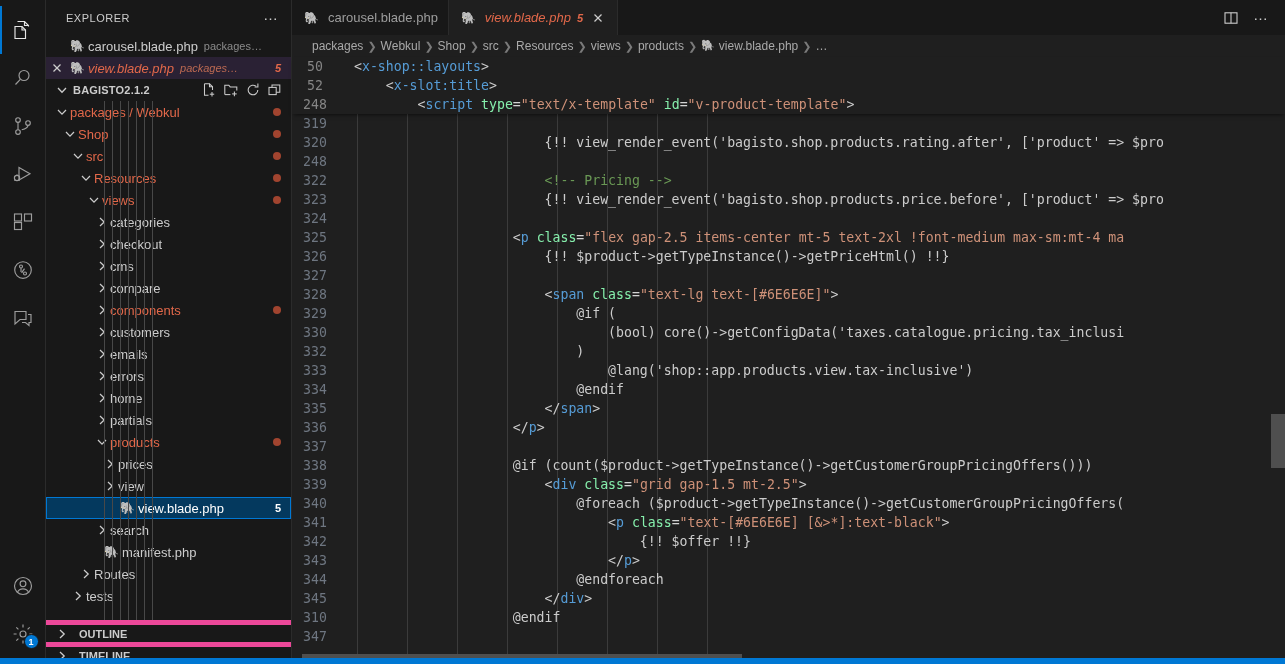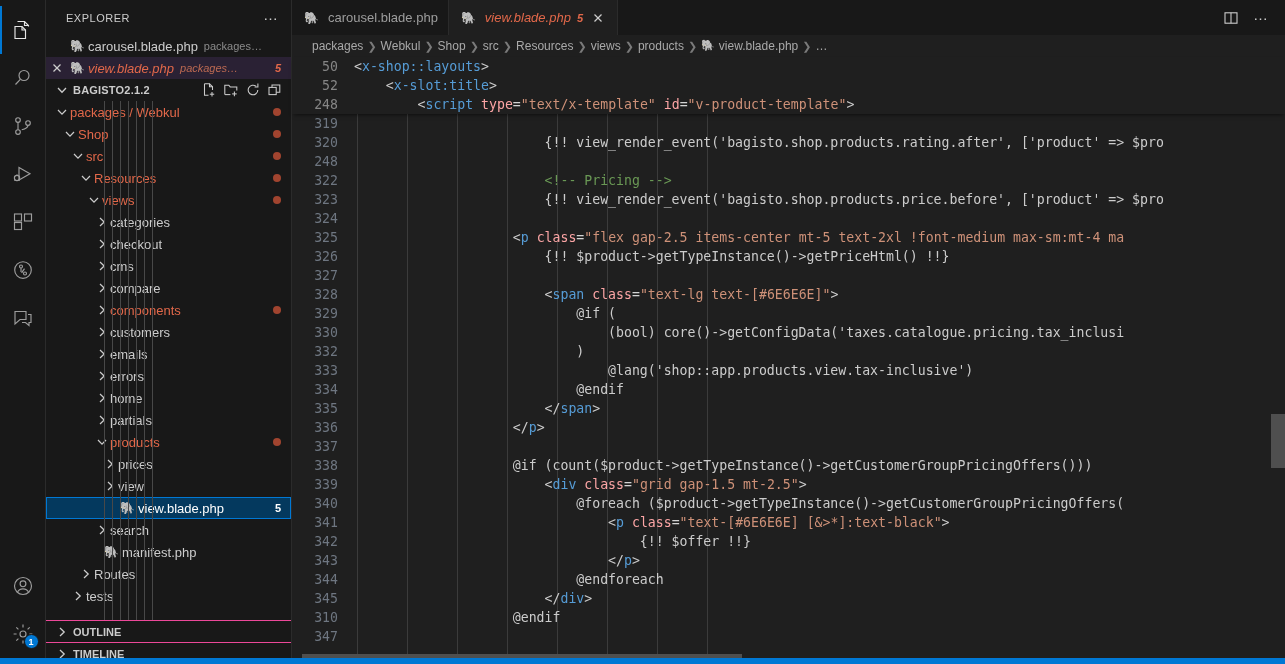--- a/index.html
+++ b/index.html
@@ -99,22 +99,22 @@
     background: #a1442f; flex: 0 0 8px;
   }
   .count-badge { margin-left: auto; font-size: 11px; font-weight: 700; color: #ffffff; }
 
   .indent-guide {
     position: absolute; top: 0; bottom: 0; width: 1px; background: #484848;
   }
 
   .sb-bottom { flex: 0 0 auto; }
   .sb-foot-sec {
-    height: 22px; display: flex; align-items: center; gap: 3px; padding-left: 8px;
-    font-size: 11px; font-weight: 700; color: #cccccc; border-top: 1px solid #ec4899;
+    height: 22px; display: flex; align-items: center; gap: 9px; padding-left: 8px;
+    font-size: 11px; font-weight: 700; color: #cccccc; border-top: 5px solid #ec4899;
     cursor: pointer;
   }
 
   
   .editor-area { flex: 1 1 auto; height: 664px; display: flex; flex-direction: column; background: #1f1f1f; min-width: 0; }
   .tabsbar { height: 35px; flex: 0 0 35px; background: #181818; display: flex; align-items: stretch; position: relative; }
   .tabs { display: flex; align-items: stretch; }
   .tab {
     display: flex; align-items: center; gap: 6px; padding: 0 10px 0 10px;
     font-size: 13px; color: #9d9d9d; background: #181818;
@@ -144,33 +144,33 @@
     flex: 0 0 auto; background: #1f1f1f; position: relative; z-index: 5;
     box-shadow: 0 3px 4px -2px rgba(0,0,0,.55);
   }
   .codearea { flex: 1 1 auto; position: relative; overflow: hidden; background: #1f1f1f; }
   .codeline, .stickyline {
     height: 19px; display: flex; align-items: center;
     font-family: "DejaVu Sans Mono", monospace; font-size: 13.2px; line-height: 19px;
     white-space: pre; position: relative;
   }
   .ln {
-    width: 62px; flex: 0 0 62px; text-align: right; padding-right: 16px;
+    width: 62px; flex: 0 0 62px; text-align: center; padding-right: 16px;
     color: #6e7681; font-family: "DejaVu Sans Mono", monospace; font-size: 13.2px;
     user-select: none;
   }
   .ln.sticky-ln { color: #858585; }
   .code { flex: 1 1 auto; position: relative; color: #cccccc; }
 
   .guides { position: absolute; left: 62px; top: 0; bottom: 0; right: 0; pointer-events: none; }
   .vguide { position: absolute; top: 0; bottom: 0; width: 1px; background: #3b3b3b; }
 
   
   .c-tag   { color: #569cd6; }
-  .c-attr  { color: #fca5a5; }
+  .c-attr  { color: #86efac; }
   .c-str   { color: #ce9178; }
   .c-op    { color: #d4d4d4; }
   .c-cmt   { color: #6a9955; }
   .c-txt   { color: #cccccc; }
   .c-punct { color: #cccccc; }
 
   
   .v-scroll { position: absolute; right: 0; top: 0; width: 14px; bottom: 0; }
   .v-thumb { position: absolute; right: 0; width: 14px; background: #4f4f4f; border-radius: 0; }
   .h-scroll { position: absolute; left: 0; right: 0; bottom: 0; height: 10px; background: transparent; }

